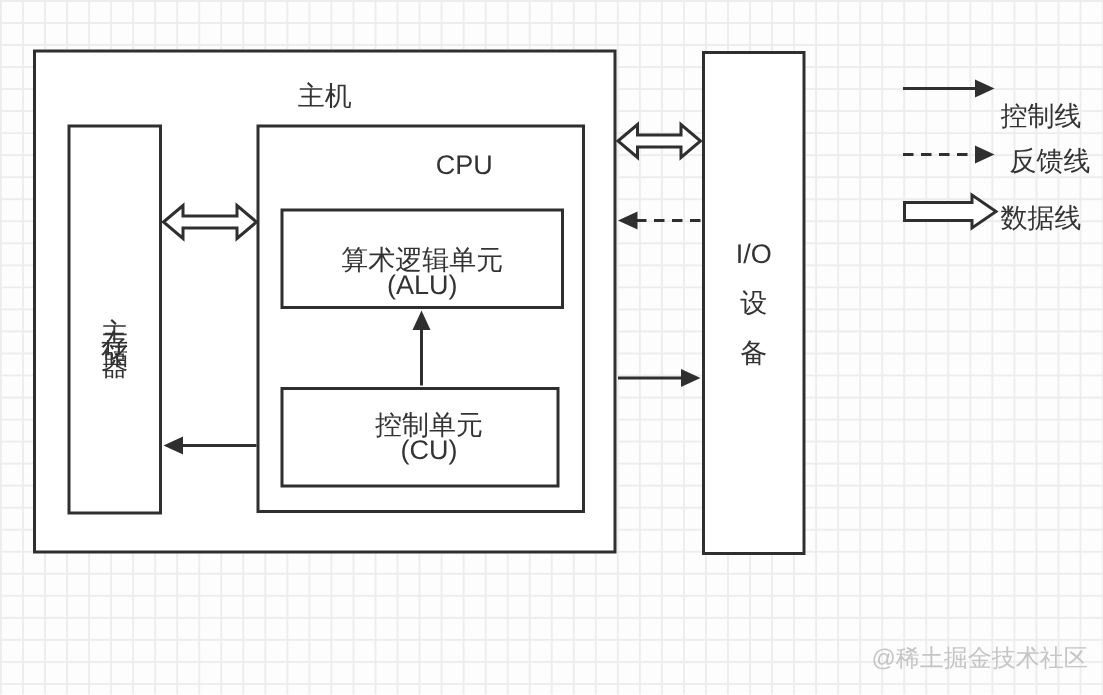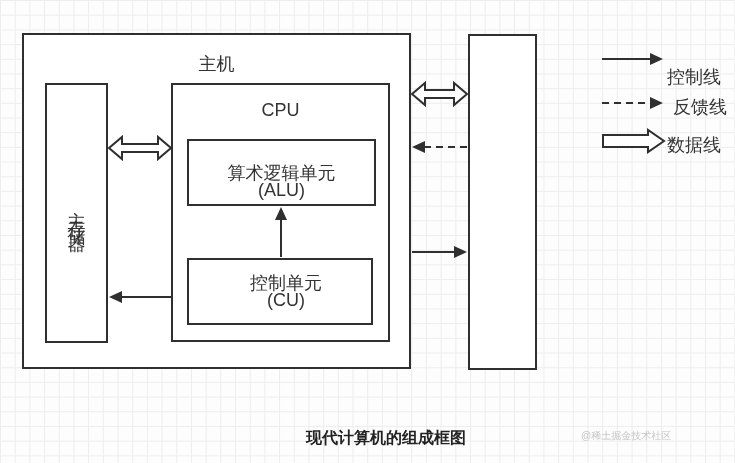--- a/index.html
+++ b/index.html
@@ -36,21 +36,21 @@
     justify-content: center;
   }
   #host-box      { left: 22px;  top: 33px;  width: 389px; height: 336px; }
   #io-box        { left: 468px; top: 34px;  width: 69px;  height: 336px; }
   #memory-box    { left: 45px;  top: 83px;  width: 63px;  height: 260px; }
   #cpu-box       { left: 171px; top: 83px;  width: 219px; height: 259px; }
   #alu-box       { left: 187px; top: 139px; width: 189px; height: 67px; }
   #cu-box        { left: 187px; top: 258px; width: 186px; height: 67px; }
 
   #host-label    { left: 22px;  top: 52px;  width: 389px; }
-  #cpu-label     { left: 171px; top: 100px; width: 219px; }
+  #cpu-label     { left: 171px; top: 100px; width: 219px; padding-left: 29px; }
   #alu-label     { left: 187px; top: 139px; width: 189px; height: 86px; line-height: 17px; }
   #cu-label      { left: 187px; top: 258px; width: 198px; height: 67px; line-height: 17px; }
   #memory-label  {
     left: 45px; top: 83px; width: 63px; height: 260px;
     writing-mode: vertical-lr;
     text-orientation: upright;
     letter-spacing: 8px;
   }
   #io-label      { left: 468px; top: 34px; width: 69px; height: 336px; line-height: 33px; }
 
@@ -59,21 +59,21 @@
   #legend-label-1 { top: 95px; text-align: right; }
   #legend-label-2 { top: 133px; }
 
   #diagram-title {
     left: 306px; top: 428px;
     font-size: 16px; font-weight: bold; color: #222222;
     white-space: nowrap;
   }
   #watermark {
     left: 581px; top: 429px;
-    font-size: 10px; color: #c5c5c5;
+    font-size: 16px; color: #c5c5c5;
     white-space: nowrap;
   }
   #arrow-layer {
     position: absolute; left: 0; top: 0;
     pointer-events: none;
   }
   .solid-line  { stroke: #2f2f2f; stroke-width: 2; fill: none; }
   .dashed-line { stroke: #2f2f2f; stroke-width: 2; fill: none; stroke-dasharray: 7 5; }
   .arrow-head  { fill: #2f2f2f; stroke: none; }
   .hollow-arrow { fill: #ffffff; stroke: #2f2f2f; stroke-width: 2; stroke-linejoin: miter; }
@@ -117,21 +117,23 @@
     <path class="hollow-arrow" d="M603,135 L648,135 L648,130 L664,141 L648,152 L648,147 L603,147 Z"></path>
   </svg>
 
   <div class="label centered" id="host-label">主机</div>
   <div class="label centered" id="cpu-label">CPU</div>
   <div class="label centered flexcenter" id="alu-label">算术逻辑单元
 (ALU)</div>
   <div class="label centered flexcenter" id="cu-label">控制单元
 (CU)</div>
   <div class="label flexcenter" id="memory-label">主存储器</div>
+  <div class="label centered flexcenter" id="io-label">I/O
+设
+备</div>
 
   <div class="label legend-label" id="legend-label-0">控制线</div>
   <div class="label legend-label" id="legend-label-1">反馈线</div>
   <div class="label legend-label" id="legend-label-2">数据线</div>
 
-  <div class="label" id="diagram-title">现代计算机的组成框图</div>
   <div class="label" id="watermark">@稀土掘金技术社区</div>
 
 </div>
 
 </body></html>

